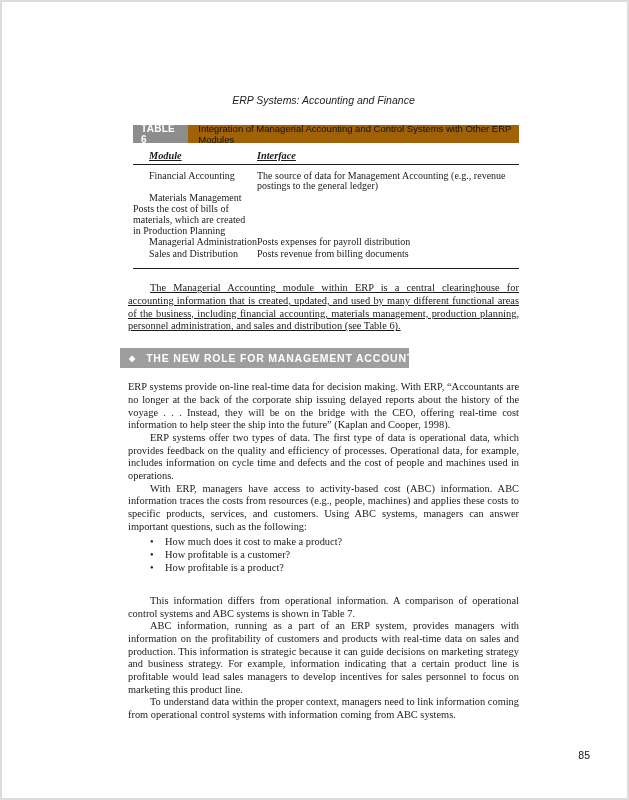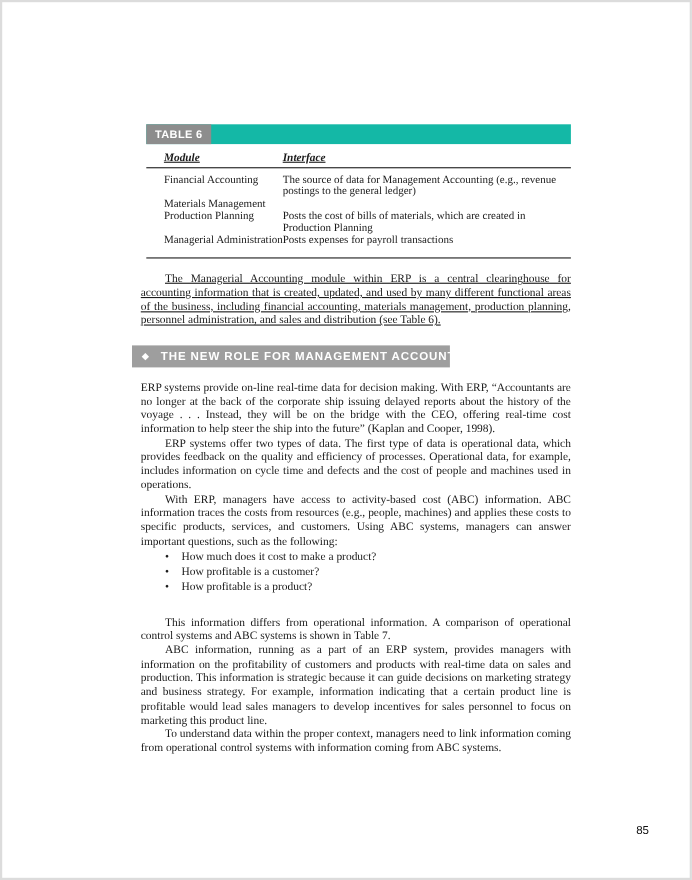--- a/index.html
+++ b/index.html
@@ -33,21 +33,21 @@
   }
 
   
   .table-block {
     margin-top: 19px;
     margin-left: 5px;
   }
   .caption-bar {
     display: flex;
     align-items: stretch;
-    background: #14b8a6;
+    background: #a16207;
     height: 18px;
     font-family: "Liberation Sans", sans-serif;
   }
   .table-label {
     background: #8d8d8d;
     color: #ffffff;
     font-weight: bold;
     font-size: 10px;
     padding: 0 8px;
     display: flex;
@@ -150,44 +150,49 @@
     color: #111111;
   }
 </style>
 </head>
 <body>
 
 <div class="page">
 
   <div class="content">
 
+    <div class="running-head">ERP Systems: Accounting and Finance</div>
 
     <div class="table-block">
       <div class="caption-bar">
         <span class="table-label">TABLE 6</span>
+        <span class="table-title">Integration of Managerial Accounting and Control Systems with Other ERP Modules</span>
       </div>
       <div class="thead-row">
         <span class="th th-module">Module</span>
         <span class="th">Interface</span>
       </div>
       <div class="tbody">
         <div class="trow">
           <span class="td td-module">Financial Accounting</span>
           <span class="td td-interface">The source of data for Management Accounting (e.g., revenue postings to the general ledger)</span>
         </div>
         <div class="trow">
           <span class="td td-module">Materials Management</span>
         </div>
         <div class="trow">
-          <span class="td td-module">Production Planning</span>
           <span class="td td-interface">Posts the cost of bills of materials, which are created in Production Planning</span>
         </div>
         <div class="trow">
           <span class="td td-module">Managerial Administration</span>
-          <span class="td td-interface">Posts expenses for payroll transactions</span>
+          <span class="td td-interface">Posts expenses for payroll distribution</span>
+        </div>
+        <div class="trow">
+          <span class="td td-module">Sales and Distribution</span>
+          <span class="td td-interface">Posts revenue from billing documents</span>
         </div>
       </div>
     </div>
 
     <p class="para indent after-table">The Managerial Accounting module within ERP is a central clearinghouse for accounting information that is created, updated, and used by many different functional areas of the business, including financial accounting, materials management, production planning, personnel administration, and sales and distribution (see Table 6).</p>
 
     <div class="section-heading">
       <span class="diamond">◆</span>
       <span>THE NEW ROLE FOR MANAGEMENT ACCOUNTING</span>
     </div>

